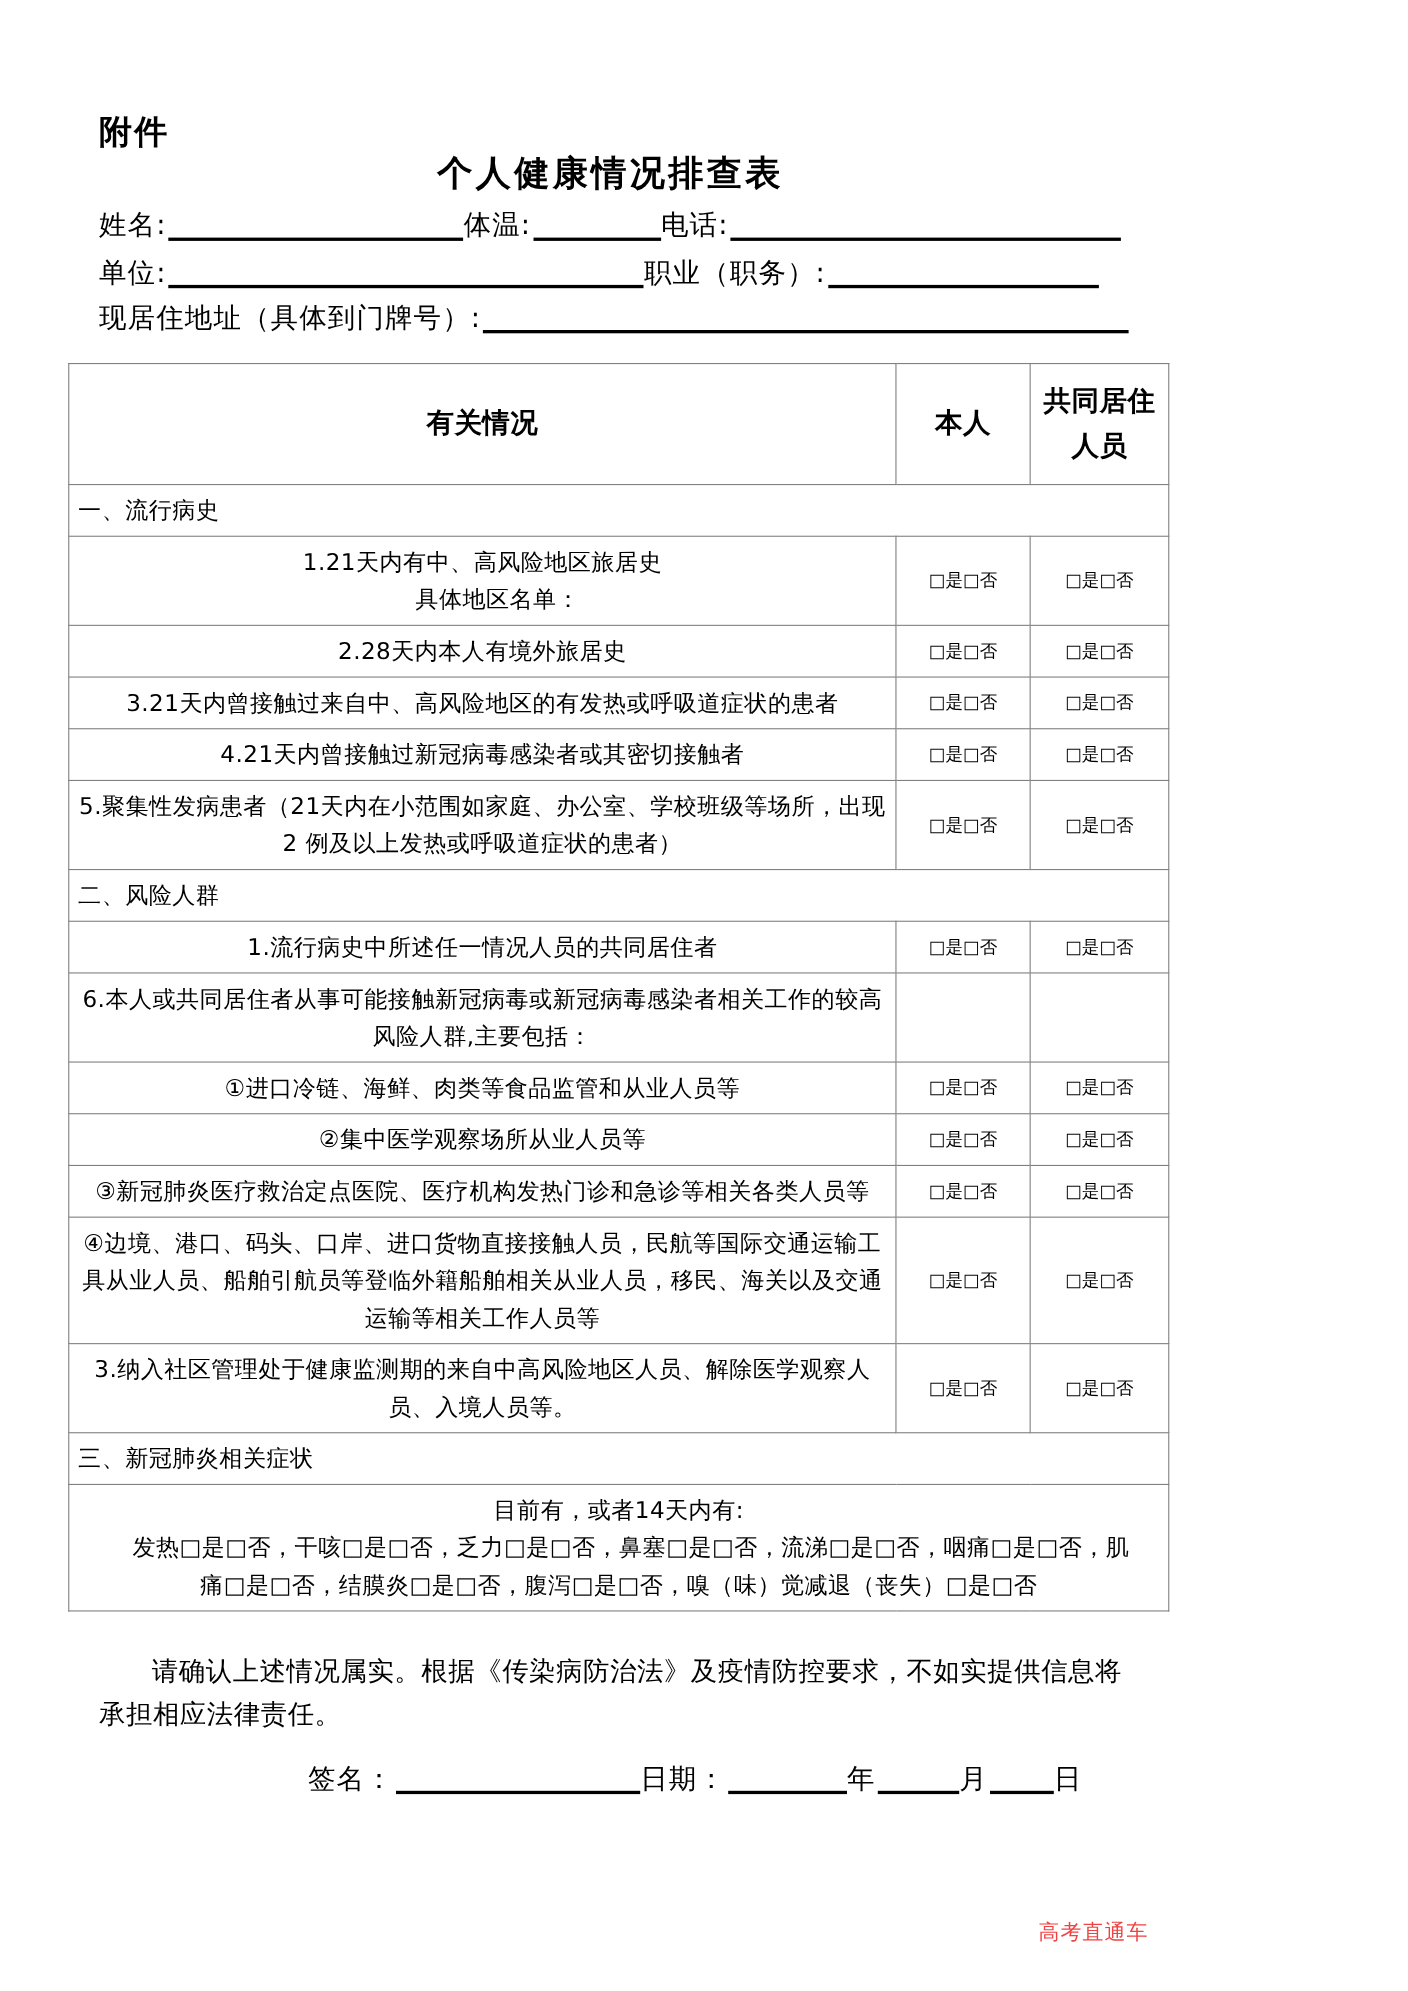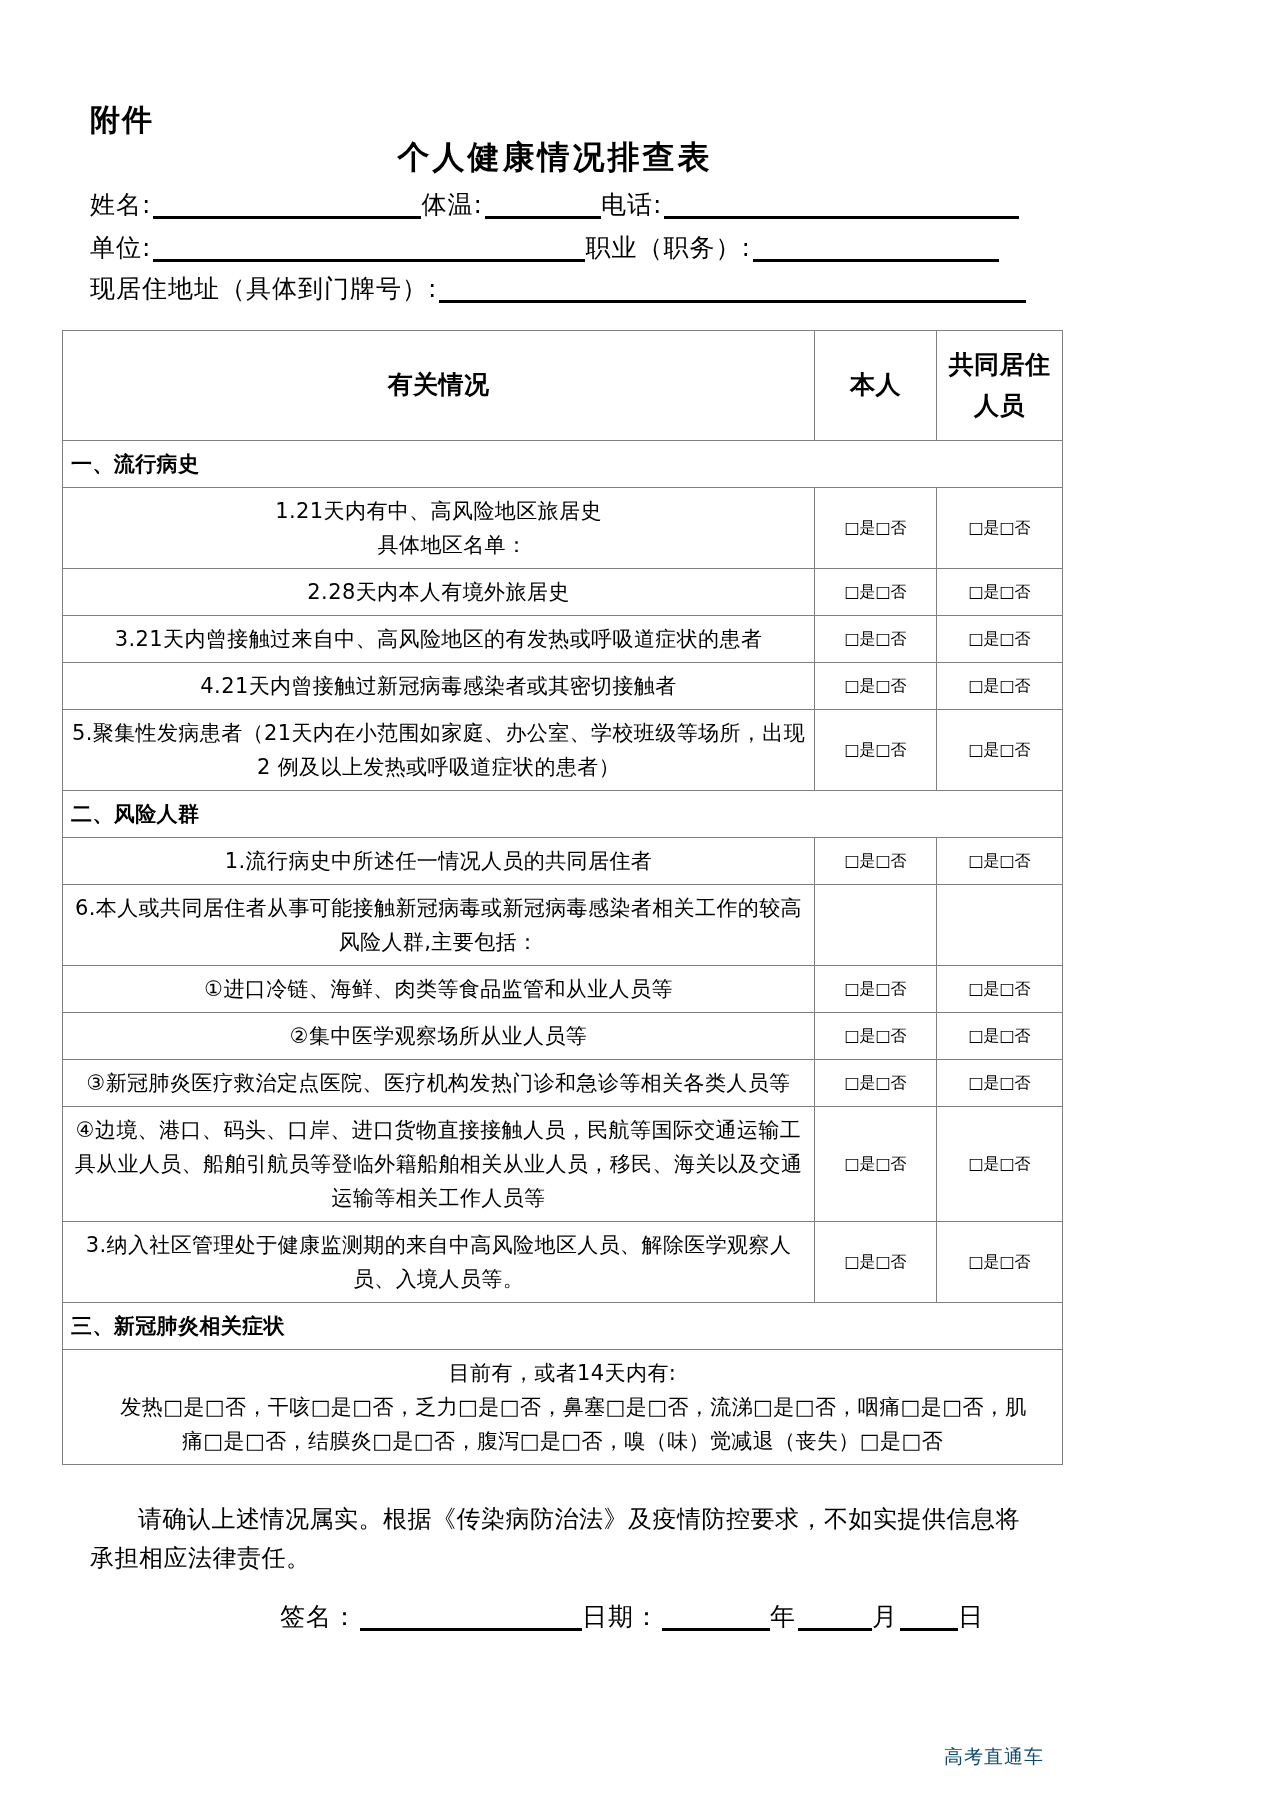--- a/index.html
+++ b/index.html
@@ -69,21 +69,21 @@
   }
   table.main td.c-self,table.main td.c-co{
     text-align:center;
     font-size:16px;
     white-space:nowrap;
     padding:6px 2px;
     letter-spacing:0;
   }
   td.section{
     font-size:24px;
-    font-weight:bold;
+    font-weight:normal;
     letter-spacing:1.5px;
     padding:7px 8px;
   }
   td.item{ text-align:center; }
   td.subitem{ padding-left:20px; }
   .sub2{ display:block; }
 
   
   .sym-line{ display:block; }
   .sym-first{ padding-left:0; }
@@ -94,21 +94,21 @@
     font-size:24px;line-height:1.62;letter-spacing:0.5px;
     text-indent:48px;
   }
   .sign{
     position:absolute;left:280px;top:1600px;
     font-size:25px;letter-spacing:1px;
     display:flex;align-items:flex-end;white-space:nowrap;
   }
   .watermark{
     position:absolute;right:60px;bottom:40px;
-    font-size:19px;color:#0c4a6e;letter-spacing:1px;
+    font-size:19px;color:#ef4444;letter-spacing:1px;
   }
   .cb{font-family:"DejaVu Sans",sans-serif;}
 </style>
 </head>
 <body>
 
 <div class="page">
 
   <div class="attach">附件</div>
 

